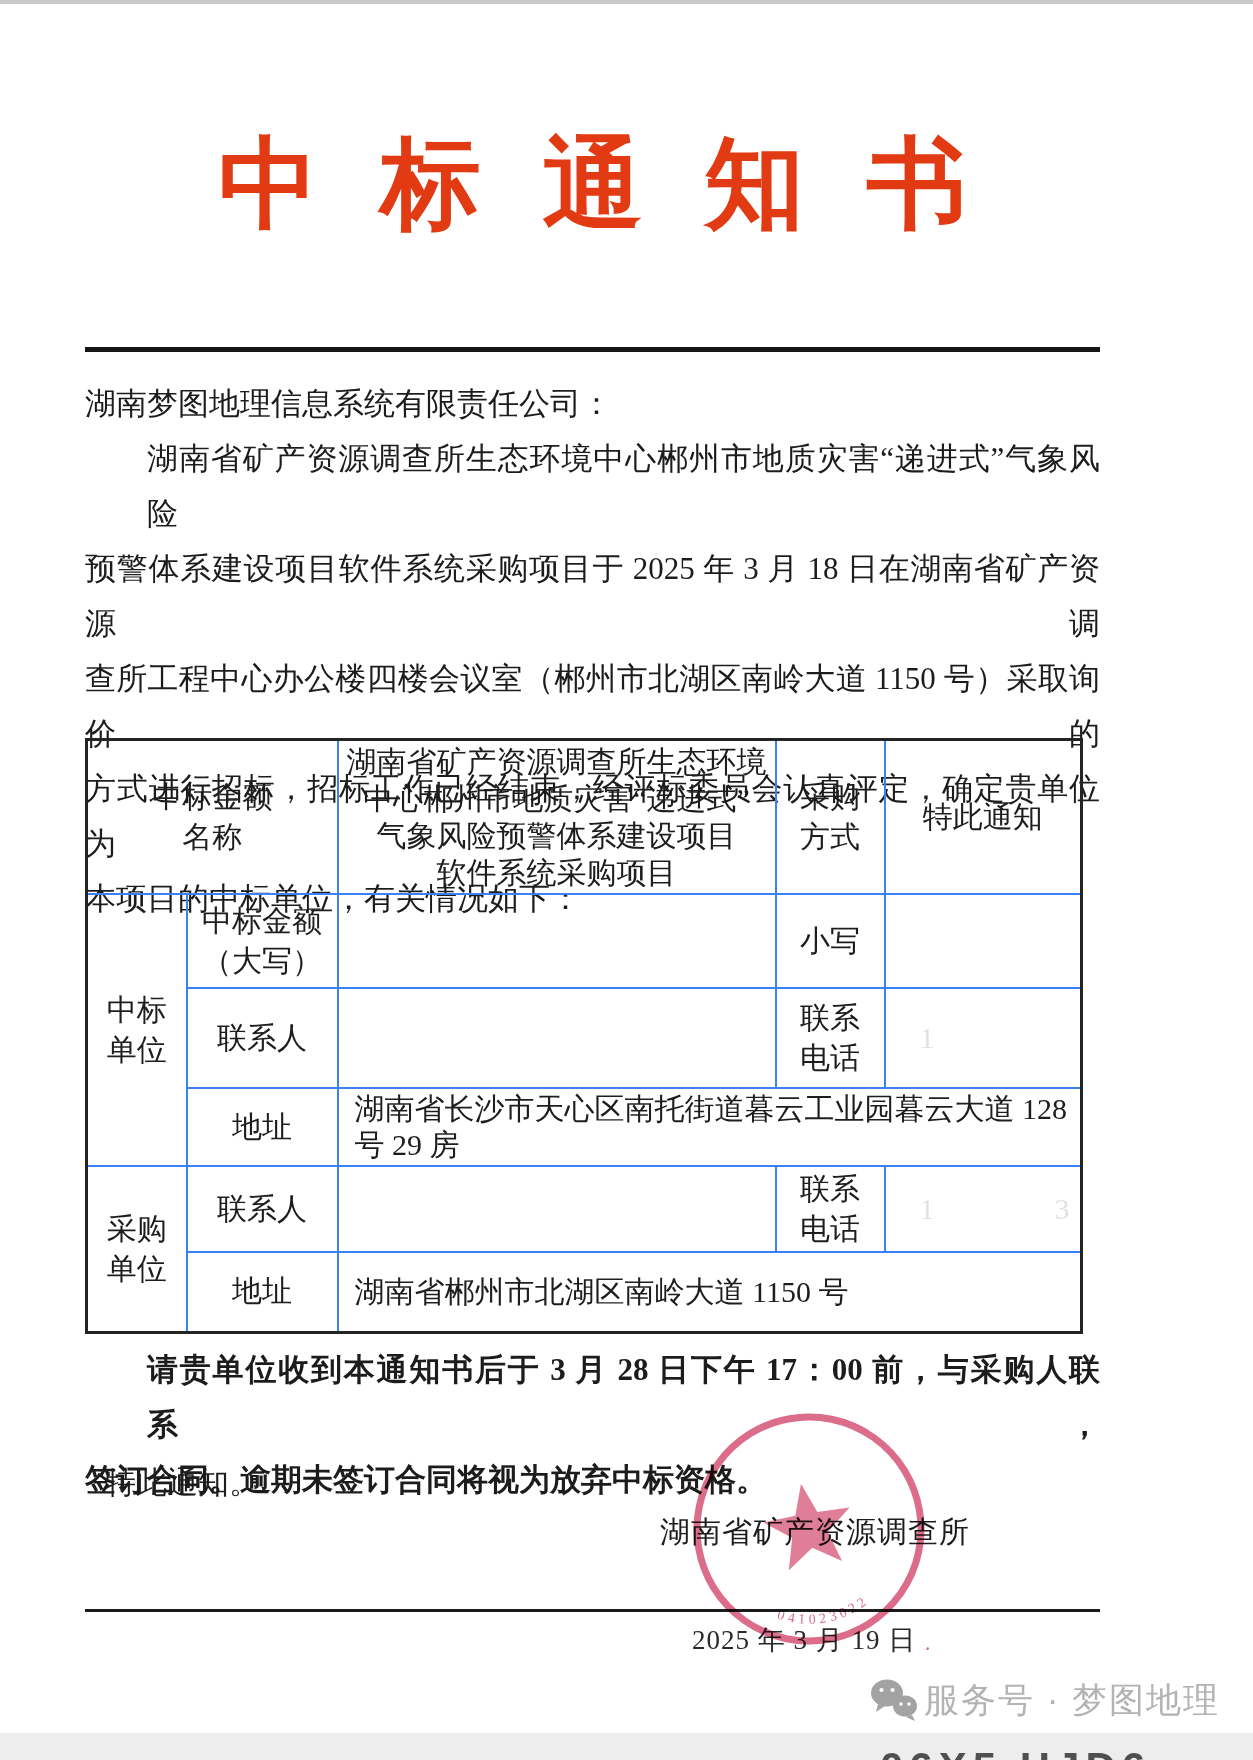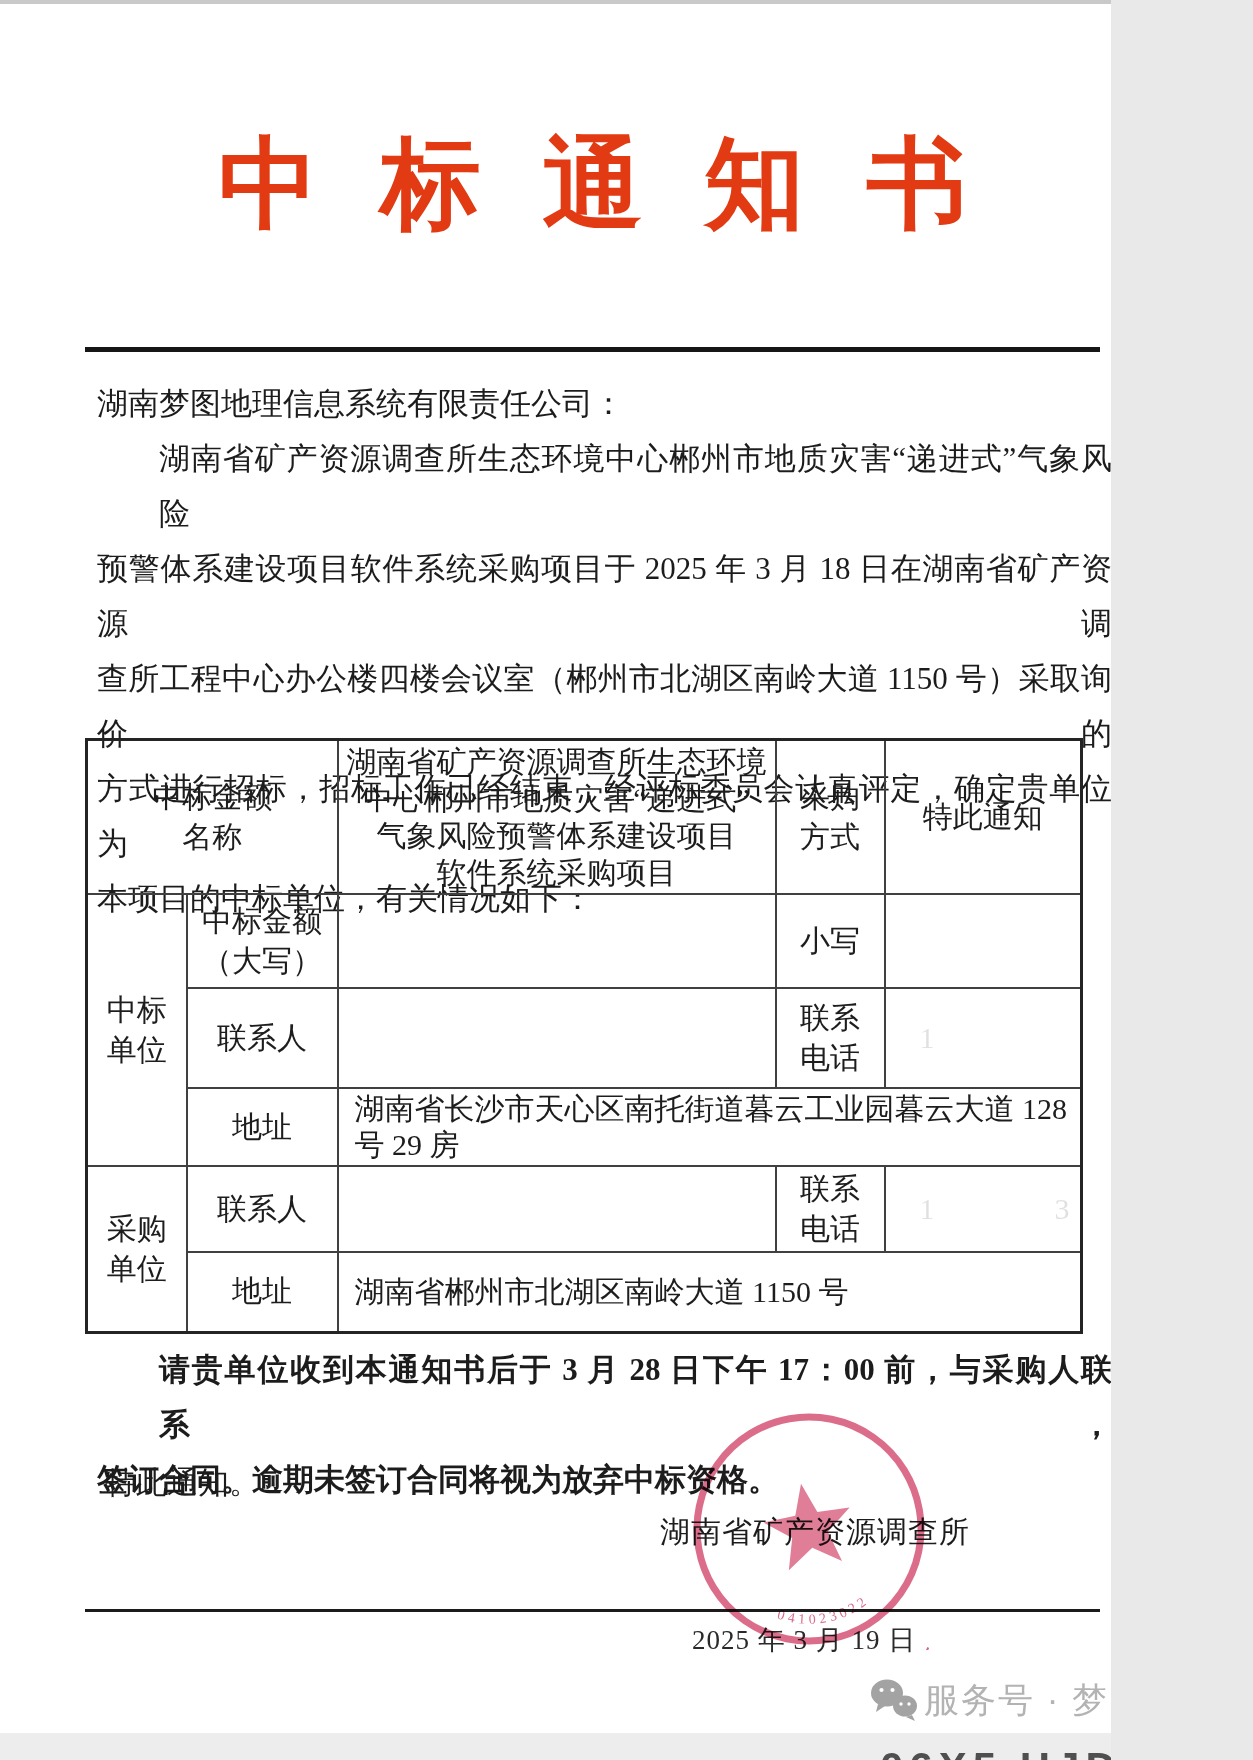--- a/index.html
+++ b/index.html
@@ -1,42 +1,42 @@
 <!DOCTYPE html>
 <html><head>
 <meta charset="utf-8">
 <style>
   html,body{margin:0;padding:0;background:#e9e9e9;}
   .page{
-    position:relative;width:1111px;height:1760px;background:#ffffff;
+    position:relative;width:1253px;height:1760px;background:#ffffff;
     overflow:hidden;font-family:"Liberation Serif","DejaVu Serif",serif;color:#1c1c1c;
   }
   .top-strip{position:absolute;top:0;left:0;width:1253px;height:4px;background:#c9c9c9;}
   .doc-title{
     position:absolute;top:118px;left:85px;width:1015px;text-align:center;
     font-size:100px;font-weight:700;color:#e23a12;letter-spacing:62px;padding-left:62px;
     box-sizing:border-box;white-space:nowrap;
   }
   .title-rule{position:absolute;top:347px;left:85px;width:1015px;height:5px;background:#161616;}
   .bottom-rule{position:absolute;top:1609px;left:85px;width:1015px;height:3px;background:#1b1b1b;}
   .body-block{position:absolute;top:376px;left:85px;width:1015px;font-size:31px;line-height:55px;}
-  .body-line{width:1015px;margin-left:12px;}
+  .body-line{width:1015px;}
   .jline{text-align:justify;text-align-last:justify;}
   .indent2{padding-left:62px;box-sizing:border-box;}
   .closing-block{position:absolute;top:1342px;left:85px;width:1015px;font-size:31px;line-height:55px;font-weight:bold;}
   .notice-line{position:absolute;top:1462px;left:105px;font-size:31px;}
   .signature-line{position:absolute;top:1512px;left:660px;font-size:30px;letter-spacing:1px;}
   .date-line{position:absolute;top:1578px;left:692px;font-size:27px;letter-spacing:1px;color:#2a2a2a;margin-top:44px;}
 
   table.notice-table{
     position:absolute;top:738px;left:85px;width:995px;border-collapse:collapse;table-layout:fixed;
     font-size:30px;color:#1d1d1d;
   }
   .notice-table td{
-    border:2px solid #404040;text-align:center;vertical-align:middle;padding:2px 6px;overflow:hidden;
+    border:2px solid #3b82f6;text-align:center;vertical-align:middle;padding:2px 6px;overflow:hidden;
   }
   .notice-table{border:3px solid #242424;}
   .cell-lines span{display:block;line-height:40px;}
   .proj-val span{display:block;line-height:37px;}
   .addr-cell{text-align:left !important;padding-left:16px !important;line-height:36px;margin-left:28px;}
   .faint{color:rgba(0,0,0,0.12);text-align:left !important;padding-left:34px !important;}
 
   .stamp{position:absolute;left:688px;top:1408px;width:242px;height:242px;
          mix-blend-mode:multiply;opacity:.9;}
 

